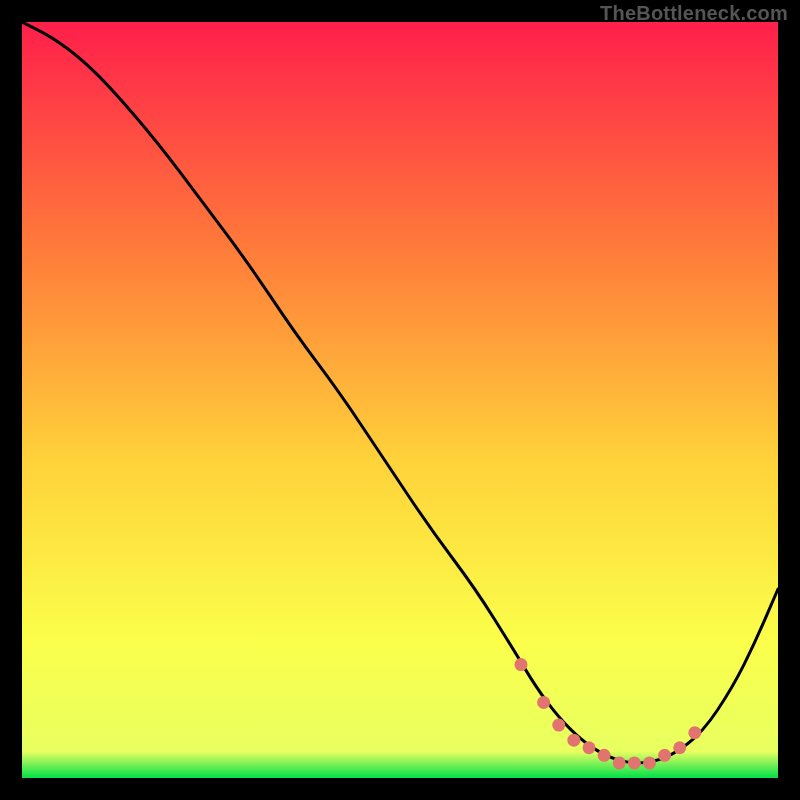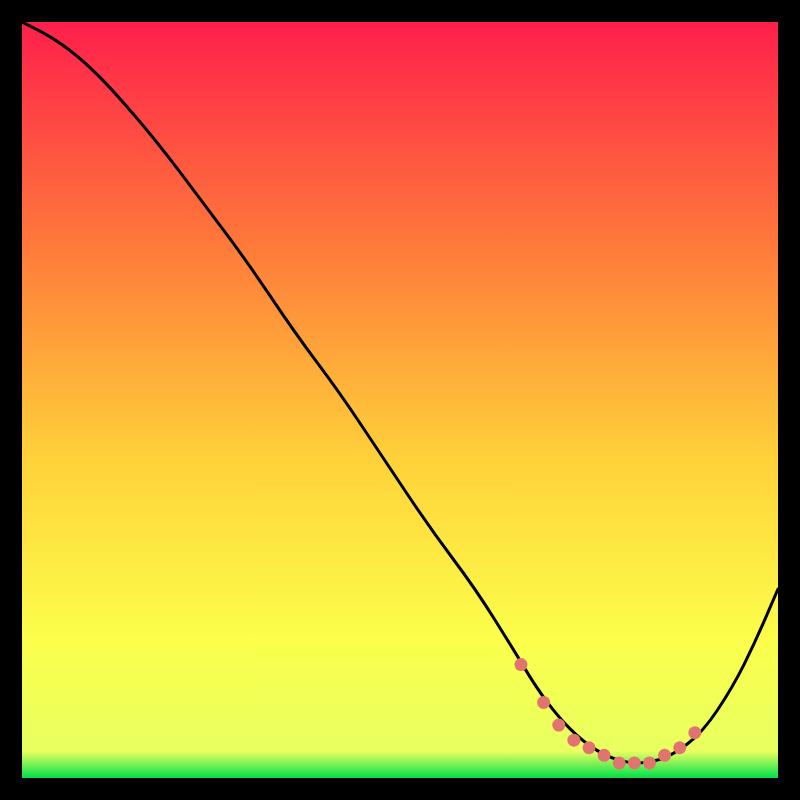--- a/index.html
+++ b/index.html
@@ -71,13 +71,14 @@
           <circle cx="597.24" cy="740.88" r="6.5" fill="#e2746f"></circle>
           <circle cx="612.36" cy="740.88" r="6.5" fill="#e2746f"></circle>
           <circle cx="627.48" cy="740.88" r="6.5" fill="#e2746f"></circle>
           <circle cx="642.6" cy="733.32" r="6.5" fill="#e2746f"></circle>
           <circle cx="657.72" cy="725.76" r="6.5" fill="#e2746f"></circle>
           <circle cx="672.84" cy="710.64" r="6.5" fill="#e2746f"></circle>
         </g>
     </svg>
   </div>
 
+  <div class="watermark">TheBottleneck.com</div>
 </div>
 
 </body></html>

